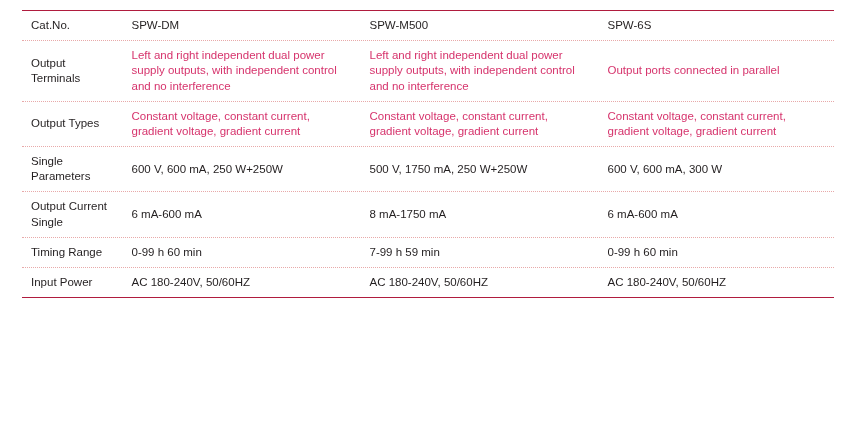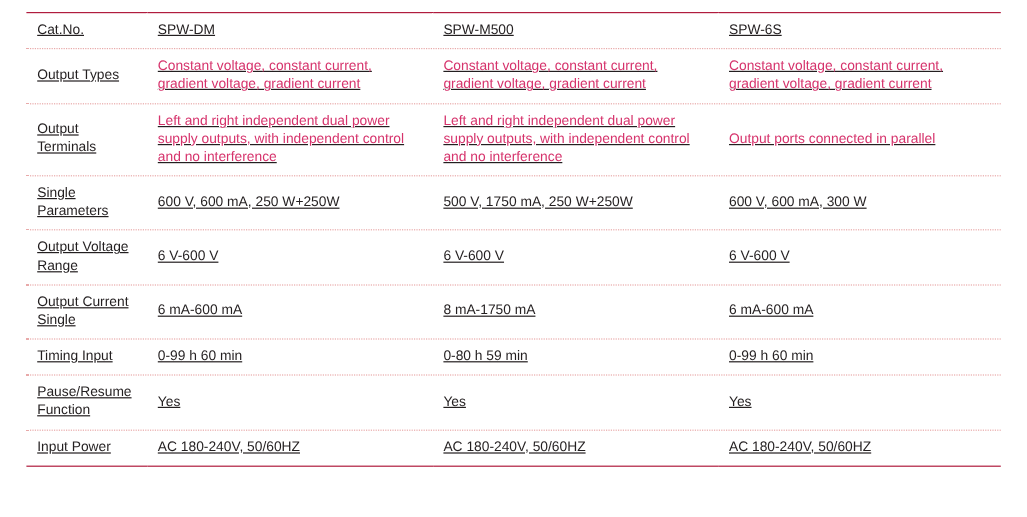--- a/index.html
+++ b/index.html
@@ -13,21 +13,20 @@
     font-family: "Liberation Sans", sans-serif;
     color: #231f20;
     -webkit-font-smoothing: antialiased;
   }
   .sheet {
     position: relative;
     width: 856px;
     height: 431px;
     box-sizing: border-box;
     padding: 10px 22px 12px 22px;
-    text-decoration: underline;
   }
   table.spec {
     width: 812px;
     border-collapse: collapse;
     table-layout: fixed;
     font-size: 11.5px;
   }
   table.spec col.c0 { width: 100px; }
   table.spec col.c1 { width: 238px; }
   table.spec col.c2 { width: 238px; }
@@ -96,109 +95,85 @@
         <td class="tint sep">
             <span class="cell t-dark">SPW-M500</span>
           </td>
         <td class="plain sep">
             <span class="cell t-dark">SPW-6S</span>
           </td>
       </tr>
 
 
       <tr>
+        <td class="label">Output Terminals</td>
+        <td class="tint sep">
+            <span class="cell t-red">Left and right independent dual power supply outputs, with independent control and no interference</span>
+          </td>
+        <td class="tint sep">
+            <span class="cell t-red">Left and right independent dual power supply outputs, with independent control and no interference</span>
+          </td>
+        <td class="plain sep">
+            <span class="cell t-red">Output ports connected in parallel</span>
+          </td>
+      </tr>
+
+      <tr>
         <td class="label">Output Types</td>
         <td class="tint sep">
             <span class="cell t-red">Constant voltage, constant current, gradient voltage, gradient current</span>
           </td>
         <td class="tint sep">
             <span class="cell t-red">Constant voltage, constant current, gradient voltage, gradient current</span>
           </td>
         <td class="plain sep">
             <span class="cell t-red">Constant voltage, constant current, gradient voltage, gradient current</span>
-          </td>
-      </tr>
-
-      <tr>
-        <td class="label">Output Terminals</td>
-        <td class="tint sep">
-            <span class="cell t-red">Left and right independent dual power supply outputs, with independent control and no interference</span>
-          </td>
-        <td class="tint sep">
-            <span class="cell t-red">Left and right independent dual power supply outputs, with independent control and no interference</span>
-          </td>
-        <td class="plain sep">
-            <span class="cell t-red">Output ports connected in parallel</span>
           </td>
       </tr>
 
       <tr>
         <td class="label">Single Parameters</td>
         <td class="tint sep">
             <span class="cell t-dark">600 V, 600 mA, 250 W+250W</span>
           </td>
         <td class="tint sep">
             <span class="cell t-dark">500 V, 1750 mA, 250 W+250W</span>
           </td>
         <td class="plain sep">
             <span class="cell t-dark">600 V, 600 mA, 300 W</span>
           </td>
       </tr>
 
-      <tr>
-        <td class="label">Output Voltage Range</td>
-        <td class="tint sep">
-            <span class="cell t-dark">6 V-600 V</span>
-          </td>
-        <td class="tint sep">
-            <span class="cell t-dark">6 V-600 V</span>
-          </td>
-        <td class="plain sep">
-            <span class="cell t-dark">6 V-600 V</span>
-          </td>
-      </tr>
 
       <tr>
         <td class="label">Output Current Single</td>
         <td class="tint sep">
             <span class="cell t-dark">6 mA-600 mA</span>
           </td>
         <td class="tint sep">
             <span class="cell t-dark">8 mA-1750 mA</span>
           </td>
         <td class="plain sep">
             <span class="cell t-dark">6 mA-600 mA</span>
           </td>
       </tr>
 
       <tr>
-        <td class="label">Timing Input</td>
+        <td class="label">Timing Range</td>
         <td class="tint sep">
             <span class="cell t-dark">0-99 h 60 min</span>
           </td>
         <td class="tint sep">
-            <span class="cell t-dark">0-80 h 59 min</span>
+            <span class="cell t-dark">7-99 h 59 min</span>
           </td>
         <td class="plain sep">
             <span class="cell t-dark">0-99 h 60 min</span>
           </td>
       </tr>
 
-      <tr>
-        <td class="label">Pause/Resume Function</td>
-        <td class="tint sep">
-            <span class="cell t-dark">Yes</span>
-          </td>
-        <td class="tint sep">
-            <span class="cell t-dark">Yes</span>
-          </td>
-        <td class="plain sep">
-            <span class="cell t-dark">Yes</span>
-          </td>
-      </tr>
 
       <tr>
         <td class="label">Input Power</td>
         <td class="tint sep">
             <span class="cell t-dark">AC 180-240V, 50/60HZ</span>
           </td>
         <td class="tint sep">
             <span class="cell t-dark">AC 180-240V, 50/60HZ</span>
           </td>
         <td class="plain sep">

